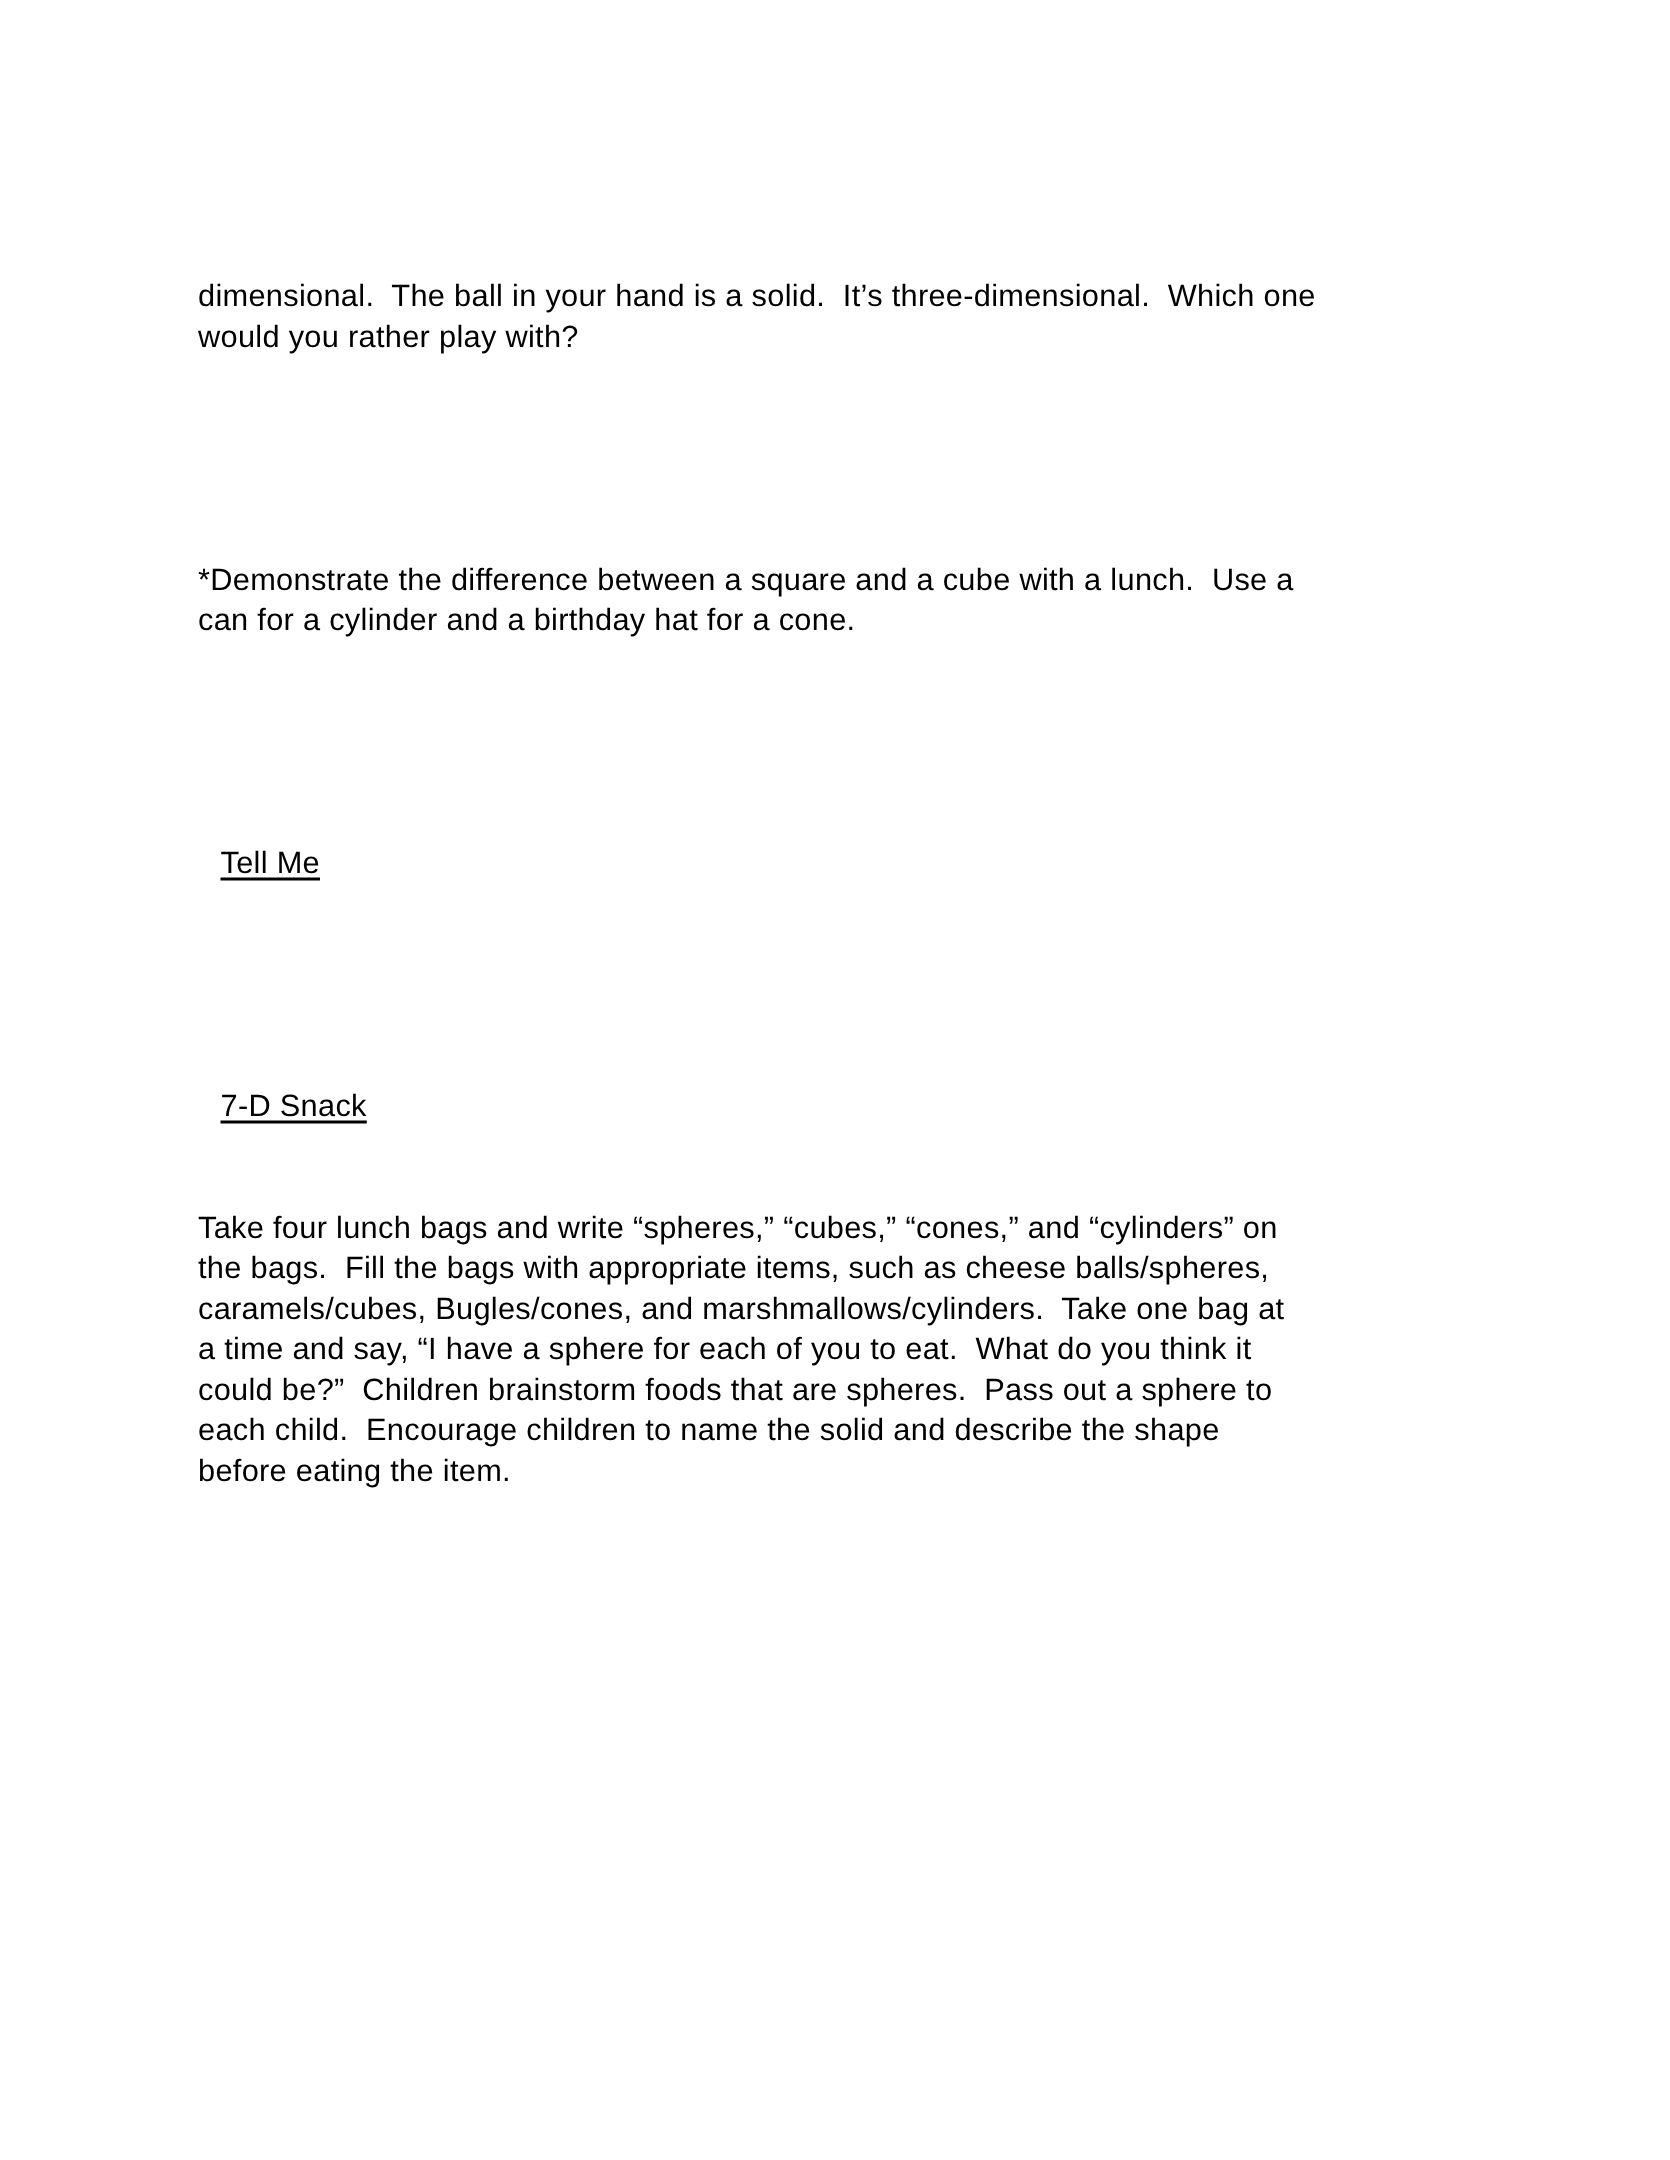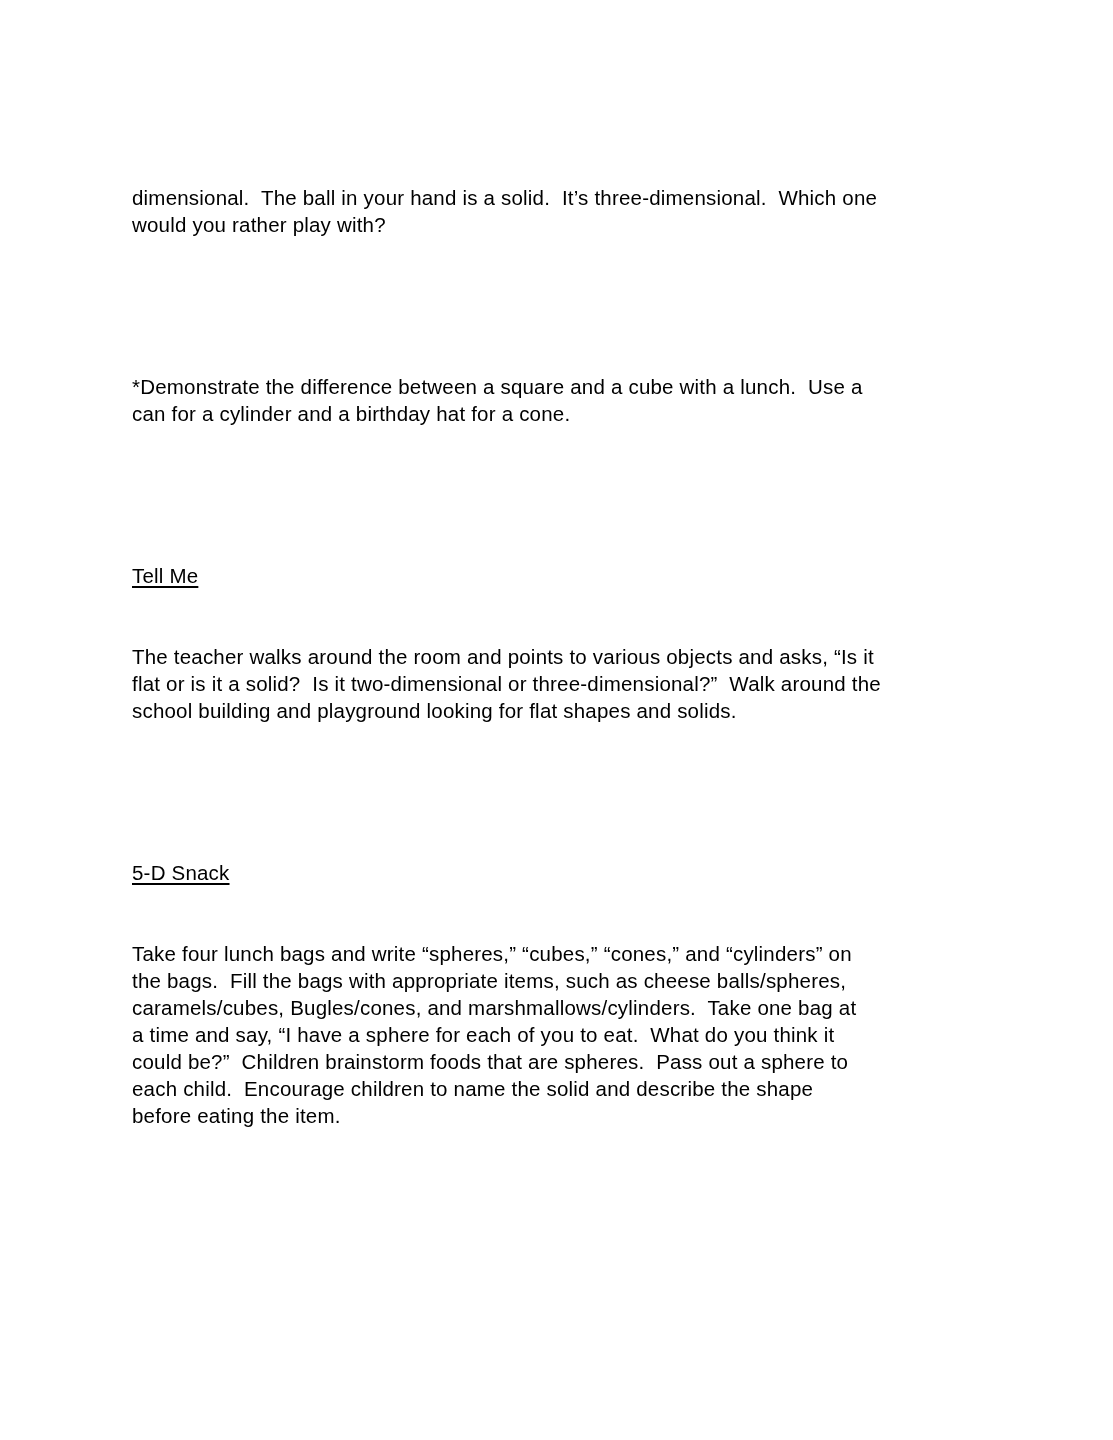--- a/index.html
+++ b/index.html
@@ -25,20 +25,21 @@
     line-height: 27px;
     letter-spacing: 0.2px;
   }
   .block {
     margin: 0 0 27px 0;
     white-space: pre-wrap;
   }
   .section-heading {
     text-decoration: underline;
     text-underline-offset: 3px;
+    margin-left: 15px;
   }
   .body-lines {
     white-space: pre-wrap;
   }
 </style>
 </head>
 <body>
 
 <div class="page">
   <div class="content">
@@ -48,28 +49,25 @@
 would you rather play with?</div>
     </div>
 
     <div class="block">
       <div class="body-lines">*Demonstrate the difference between a square and a cube with a lunch.  Use a
 can for a cylinder and a birthday hat for a cone.</div>
     </div>
 
     <div class="block">
       <div><span class="section-heading">Tell Me</span></div>
-      <div class="body-lines">The teacher walks around the room and points to various objects and asks, “Is it
-flat or is it a solid?  Is it two-dimensional or three-dimensional?”  Walk around the
-school building and playground looking for flat shapes and solids.</div>
     </div>
 
 
     <div class="block">
-      <div><span class="section-heading">5-D Snack</span></div>
+      <div><span class="section-heading">7-D Snack</span></div>
       <div class="body-lines">Take four lunch bags and write “spheres,” “cubes,” “cones,” and “cylinders” on
 the bags.  Fill the bags with appropriate items, such as cheese balls/spheres,
 caramels/cubes, Bugles/cones, and marshmallows/cylinders.  Take one bag at
 a time and say, “I have a sphere for each of you to eat.  What do you think it
 could be?”  Children brainstorm foods that are spheres.  Pass out a sphere to
 each child.  Encourage children to name the solid and describe the shape
 before eating the item.</div>
     </div>
 
     <div class="block">

